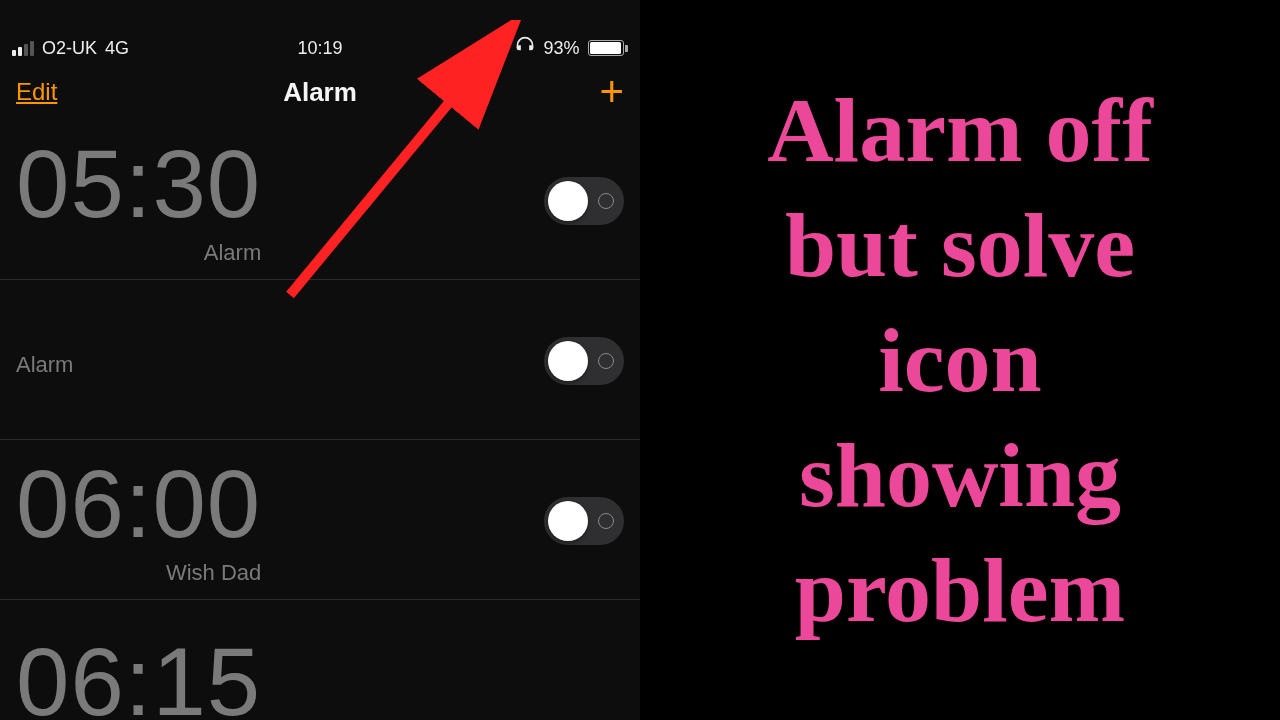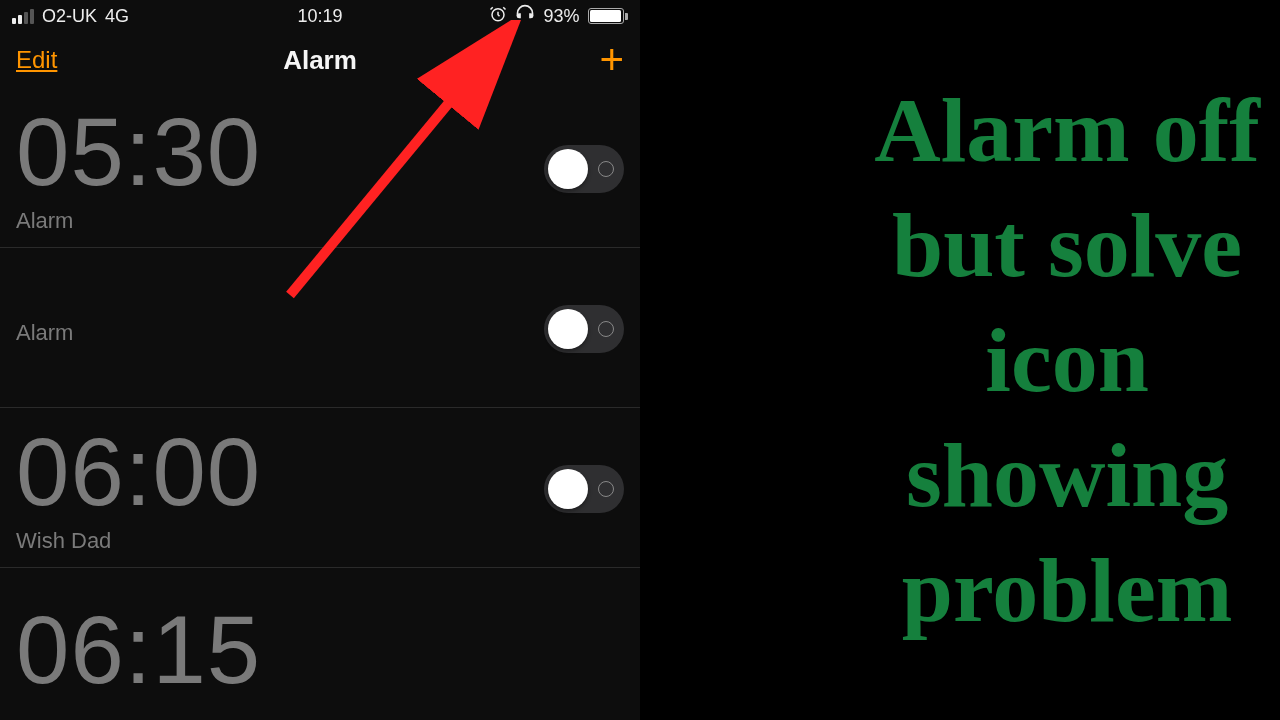--- a/index.html
+++ b/index.html
@@ -15,43 +15,44 @@
       width: 640px;
       height: 720px;
       background: #0d0d0d;
       color: #fff;
       position: relative;
     }
     .caption {
       width: 640px;
       height: 720px;
       background: #000;
-      color: #15803d;
+      color: #ec4899;
       display: flex;
       align-items: center;
-      justify-content: flex-end;
+      justify-content: center;
       text-align: center;
     }
     .caption-text {
       font-family: 'Times New Roman', serif;
       font-size: 92px;
       line-height: 1.25;
       font-weight: 700;
       padding: 10px 20px;
     }
     
     .status-bar {
       height: 28px;
       display: flex;
       align-items: center;
       justify-content: space-between;
       padding: 16px 12px;
       font-size: 18px;
       color: #ededed;
       font-weight: 400;
+      margin-top: 32px;
     }
     .sb-left, .sb-right { display: flex; align-items: center; gap: 8px; }
     .sb-center { position:absolute; left:50%; transform:translateX(-50%); font-weight:500; }
     .signal { display:flex; align-items:flex-end; gap:2px; }
     .signal span { width:4px; background:#ededed; border-radius:1px; }
     .signal span.dim { background:#555; }
     .b1{height:6px}.b2{height:9px}.b3{height:12px}.b4{height:15px}
     .battery { display:flex; align-items:center; }
     .battery-body { width:36px; height:16px; border:1.5px solid #aaa; border-radius:3px; position:relative; }
     .battery-fill { position:absolute; left:1px; top:1px; bottom:1px; background:#fff; border-radius:1.5px; }
@@ -70,21 +71,21 @@
     
     .list { }
     .row {
       padding: 14px 16px 12px 16px;
       border-bottom: 1px solid #2a2a2a;
       display:flex;
       align-items:center;
       justify-content:space-between;
       min-height: 160px;
     }
-    .row-info { display:flex; flex-direction:column; }
+    .row-info { display:flex; flex-direction:column;text-align:right; }
     .time { font-size: 96px; font-weight:200; color:#7a7a7a; letter-spacing:1px; line-height:1; }
     .label { font-size:22px; color:#7a7a7a; margin-top:8px; }
     .toggle {
       width:80px; height:48px; background:#2f2f31; border-radius:24px;
       display:flex; align-items:center; padding:4px; position:relative;
     }
     .toggle .knob { width:40px; height:40px; background:#fff; border-radius:50%; box-shadow:0 2px 4px rgba(0,0,0,.4);}
     .toggle .ring { position:absolute; right:10px; width:16px; height:16px; border:1.5px solid #888; border-radius:50%; }
     
     .row.partial { min-height: 90px; overflow:hidden; border-bottom:none;}

